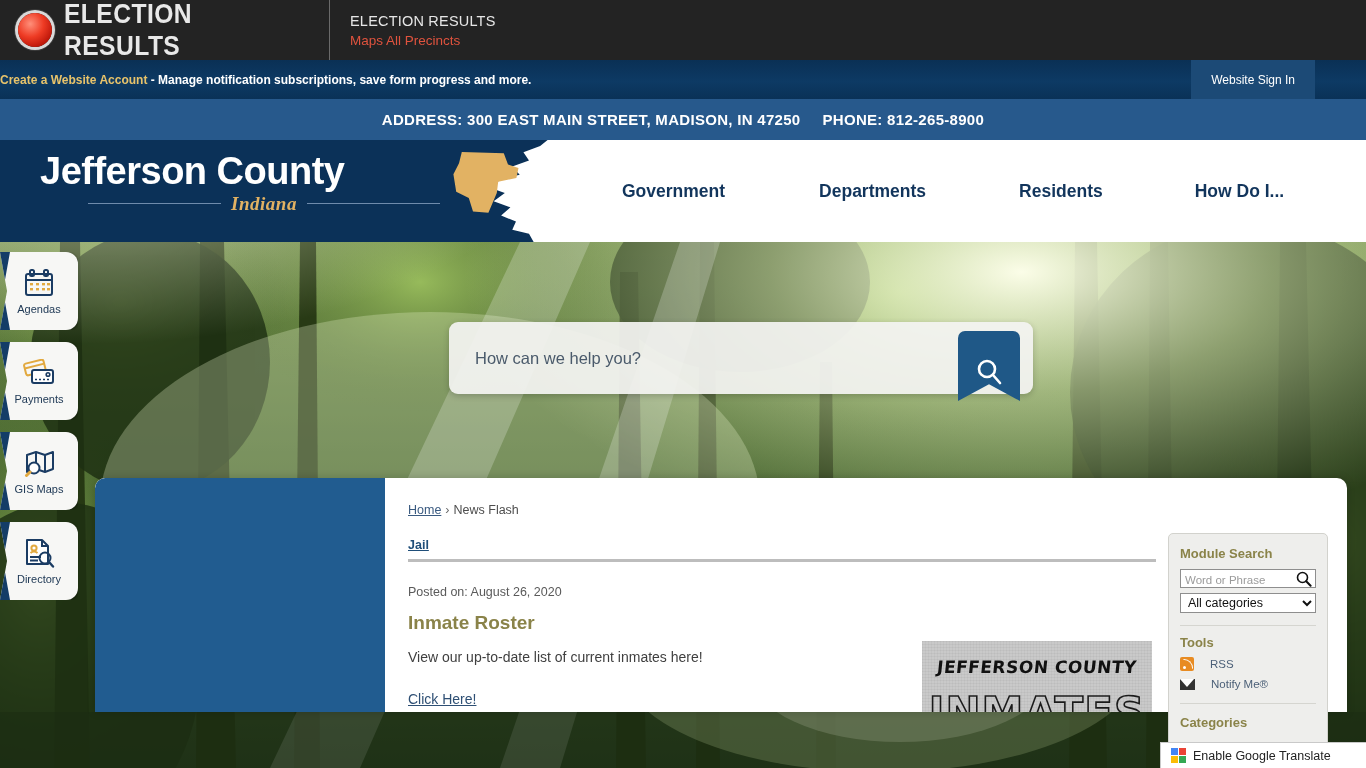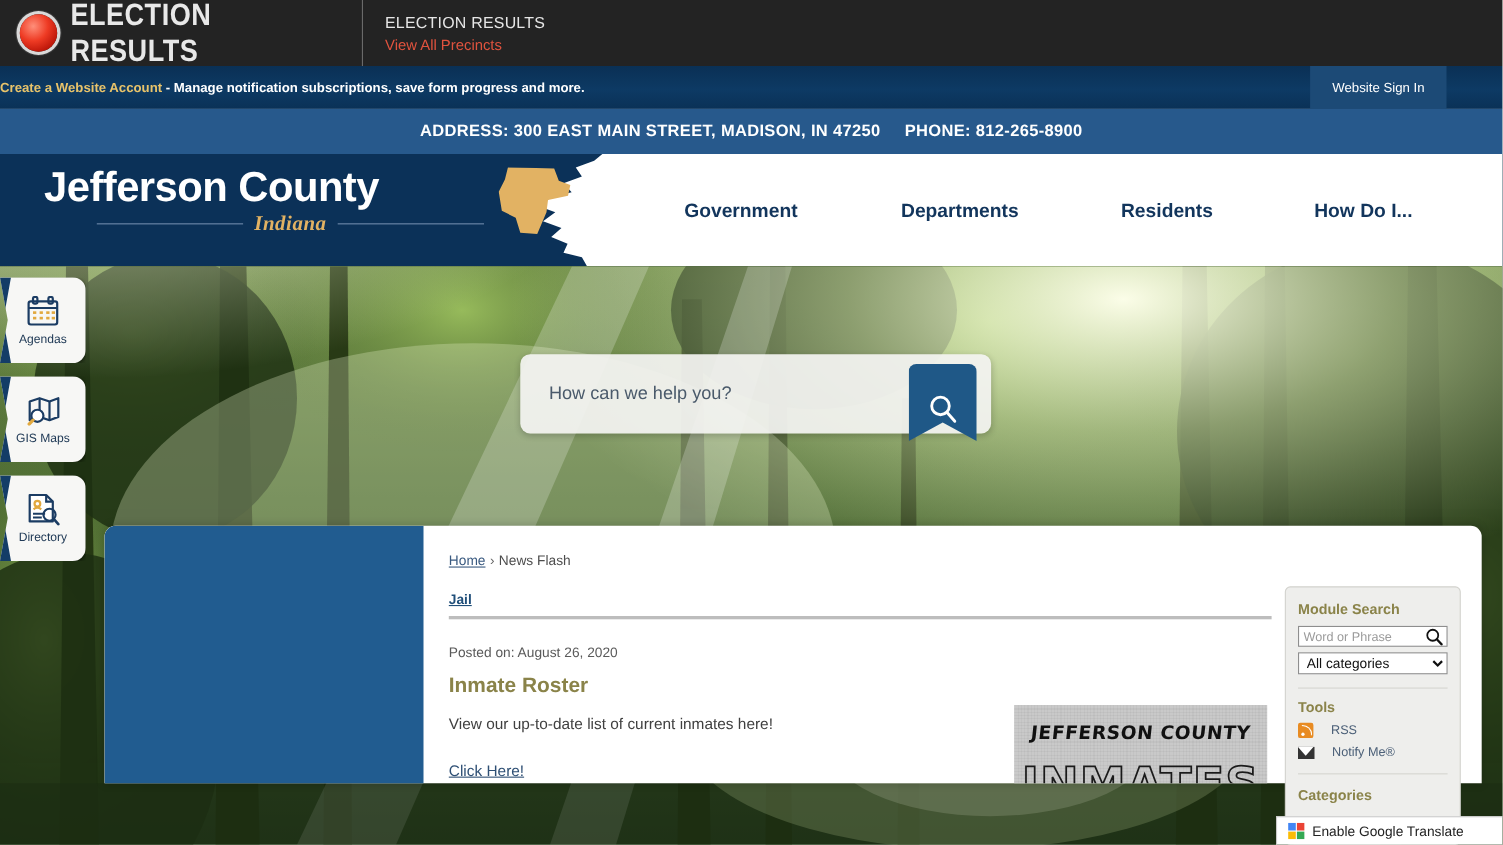--- a/index.html
+++ b/index.html
@@ -113,21 +113,21 @@
   
   .hero {
     position: absolute; left: 0; top: 242px; width: 1366px; height: 526px;
     overflow: hidden;
     background: #2d4a22;
   }
   .hero-bg { position: absolute; inset: 0; }
 
   
   .search-wrap {
-    position: absolute; left: 473px; top: 322px; width: 428px; height: 72px;
+    position: absolute; left: 449px; top: 322px; width: 584px; height: 72px;
     background: rgba(243,243,241,0.93);
     border-radius: 9px;
     box-shadow: 0 2px 6px rgba(0,0,0,.2);
     display: flex; align-items: flex-start;
   }
   .search-input {
     flex: 1; border: none; background: transparent; outline: none;
     font-family: inherit; font-size: 16.5px; color: #2a3b4c;
     padding-left: 26px; height: 100%;
   }
@@ -278,21 +278,21 @@
 
 <div id="page">
 
   <div class="election-bar">
     <div class="election-left">
       <div class="election-dot"></div>
       <div class="election-title">ELECTION RESULTS</div>
     </div>
     <div class="election-right">
       <div class="election-sub">ELECTION RESULTS</div>
-      <a class="election-link" href="#">View All Precincts</a>
+      <a class="election-link" href="#">Maps All Precincts</a>
     </div>
   </div>
 
   <div class="account-bar">
     <div class="account-text">
       <a class="acct-link" href="#">Create a Website Account</a><span> - Manage notification subscriptions, save form progress and more.</span>
     </div>
     <button class="signin-btn">Website Sign In</button>
   </div>
 
@@ -410,20 +410,39 @@
             <rect x="6" y="19" width="3" height="2.4"></rect>
               <rect x="12" y="19" width="3" height="2.4"></rect>
               <rect x="18" y="19" width="3" height="2.4"></rect>
               <rect x="23" y="19" width="3" height="2.4"></rect>
           </g>
         </svg>
       </div>
       <div class="ql-label">Agendas</div>
     </div>
 
+    <div class="ql-item">
+      <div class="ql-icon">
+        <svg width="32" height="28" viewBox="0 0 32 28">
+          <g transform="rotate(-14 14 9)">
+            <rect x="2" y="2" width="20" height="12" rx="2" fill="none" stroke="#e2a93f" stroke-width="2"></rect>
+            <path d="M2 6.5 h20" stroke="#e2a93f" stroke-width="2"></path>
+          </g>
+          <rect x="9" y="11" width="21" height="13" rx="2" fill="#fff" stroke="#1b3c63" stroke-width="2"></rect>
+          <circle cx="25" cy="15.5" r="1.8" fill="none" stroke="#1b3c63" stroke-width="1.6"></circle>
+          <g stroke="#1b3c63" stroke-width="1.6">
+            <path d="M12 20.5 h2"></path>
+              <path d="M16 20.5 h2"></path>
+              <path d="M20 20.5 h2"></path>
+              <path d="M24 20.5 h2"></path>
+          </g>
+        </svg>
+      </div>
+      <div class="ql-label">Payments</div>
+    </div>
 
     <div class="ql-item">
       <div class="ql-icon">
         <svg width="32" height="28" viewBox="0 0 32 28">
           <path d="M4 6 l9 -3 l9 3 l8 -3 v17 l-8 3 l-9 -3 l-9 3 z" fill="none" stroke="#1b3c63" stroke-width="2" stroke-linejoin="round"></path>
           <path d="M13 3 v17" stroke="#1b3c63" stroke-width="2"></path>
           <path d="M22 6 v17" stroke="#1b3c63" stroke-width="2"></path>
           <circle cx="11" cy="19" r="5.5" fill="#fff" stroke="#1b3c63" stroke-width="2"></circle>
           <path d="M7 23 l-3.5 3.5" stroke="#e2a93f" stroke-width="3" stroke-linecap="round"></path>
         </svg>

